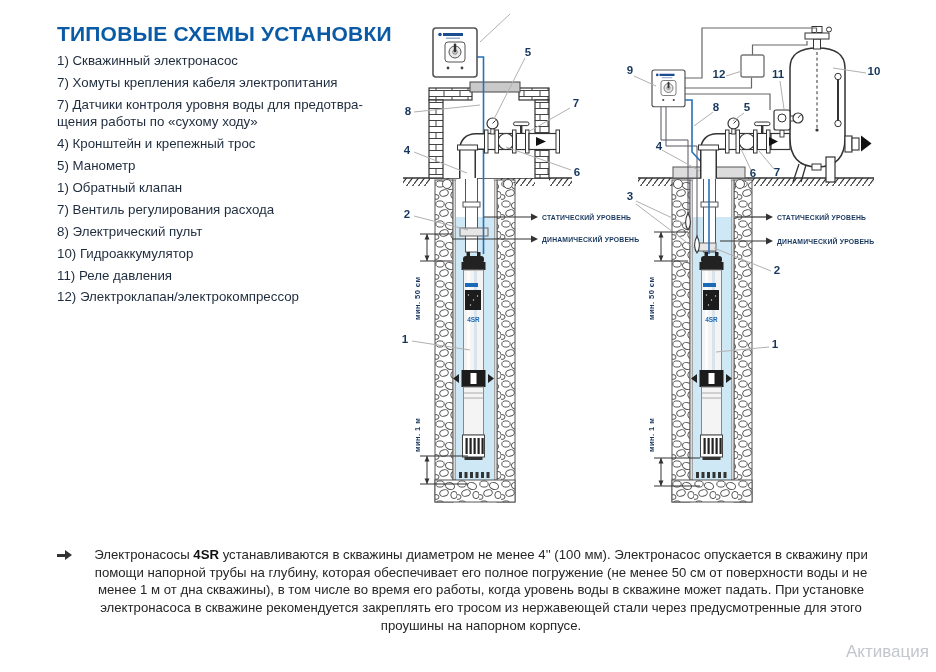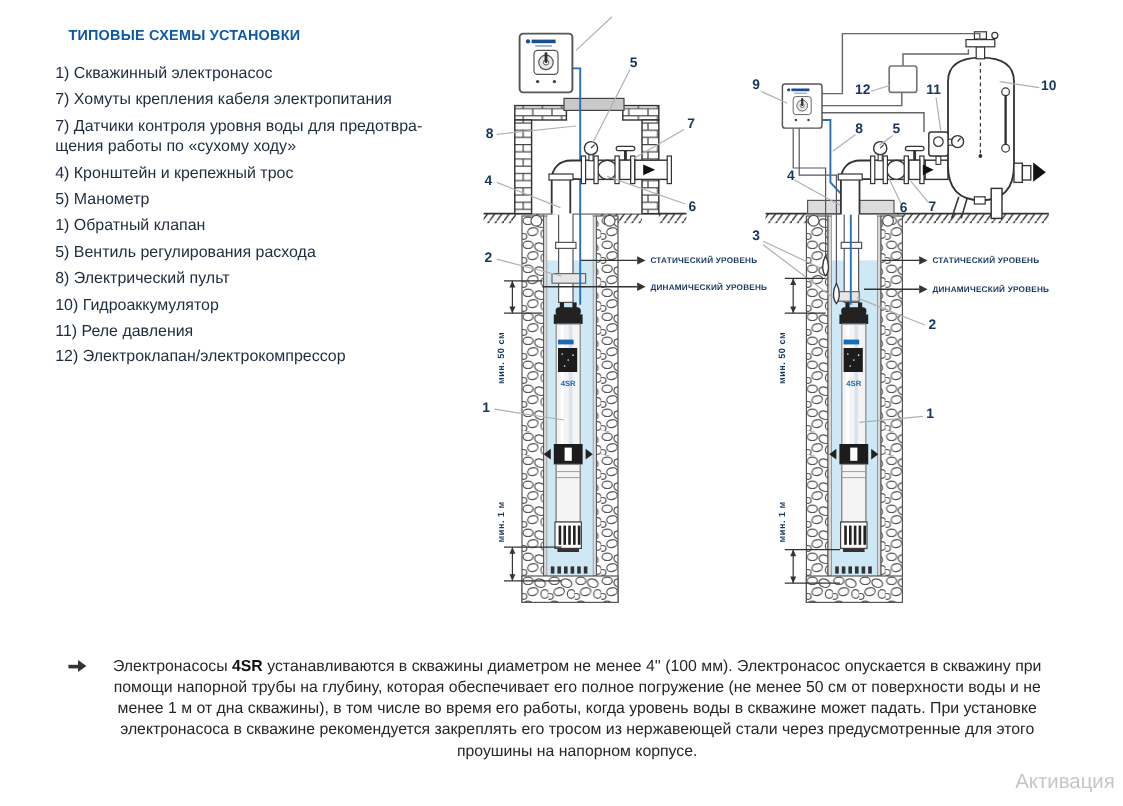--- a/index.html
+++ b/index.html
@@ -1,20 +1,20 @@
 <!DOCTYPE html>
 <html><head>
 <meta charset="utf-8">
 <style>
   html,body{margin:0;padding:0;background:#fff;}
   .page{position:relative;width:936px;height:672px;background:#fff;overflow:hidden;
         font-family:"Liberation Sans",sans-serif;color:#1f2c3d;}
-  .title{position:absolute;left:57px;top:22px;margin:0;font-size:12px;font-weight:bold;
+  .title{position:absolute;left:57px;top:22px;margin:0;font-size:21px;font-weight:bold;
          color:#0b5aa5;letter-spacing:.2px;}
-  .legend{position:absolute;left:46px;top:52px;width:350px;}
+  .legend{position:absolute;left:57px;top:52px;width:350px;}
   .legend .li{font-size:13.3px;line-height:17.5px;margin-bottom:4.4px;white-space:pre-line;}
   svg{position:absolute;left:0;top:0;font-family:"Liberation Sans",sans-serif;}
   .note{position:absolute;left:57px;top:546px;width:824px;display:flex;gap:9px;text-align:center;}
   .bullet{position:relative;width:15px;height:10px;margin-top:4px;flex:0 0 15px;}
   .bullet .bar{position:absolute;left:0;top:3.5px;width:8px;height:3px;background:#333;}
   .bullet .tri{position:absolute;right:0;top:0;width:0;height:0;
                border-left:7px solid #333;border-top:5px solid transparent;border-bottom:5px solid transparent;}
   .note p{margin:0;font-size:13.2px;line-height:17.7px;color:#262626;}
   .note b{color:#111;}
   .watermark{position:absolute;left:846px;top:642px;width:120px;overflow:hidden;
@@ -33,21 +33,21 @@
   <h1 class="title">ТИПОВЫЕ СХЕМЫ УСТАНОВКИ</h1>
 
   <div class="legend">
     <div class="li">1) Скважинный электронасос</div>
     <div class="li">7) Хомуты крепления кабеля электропитания</div>
     <div class="li">7) Датчики контроля уровня воды для предотвра-
 щения работы по «сухому ходу»</div>
     <div class="li">4) Кронштейн и крепежный трос</div>
     <div class="li">5) Манометр</div>
     <div class="li">1) Обратный клапан</div>
-    <div class="li">5) Вентиль регулирования расхода</div>
+    <div class="li">7) Вентиль регулирования расхода</div>
     <div class="li">8) Электрический пульт</div>
     <div class="li">10) Гидроаккумулятор</div>
     <div class="li">11) Реле давления</div>
     <div class="li">12) Электроклапан/электрокомпрессор</div>
   </div>
 
   <svg width="936" height="538" viewBox="0 0 936 538">
     <defs>
       <pattern id="brick" width="16" height="12" patternUnits="userSpaceOnUse">
         <rect width="16" height="12" fill="#fff"></rect>

